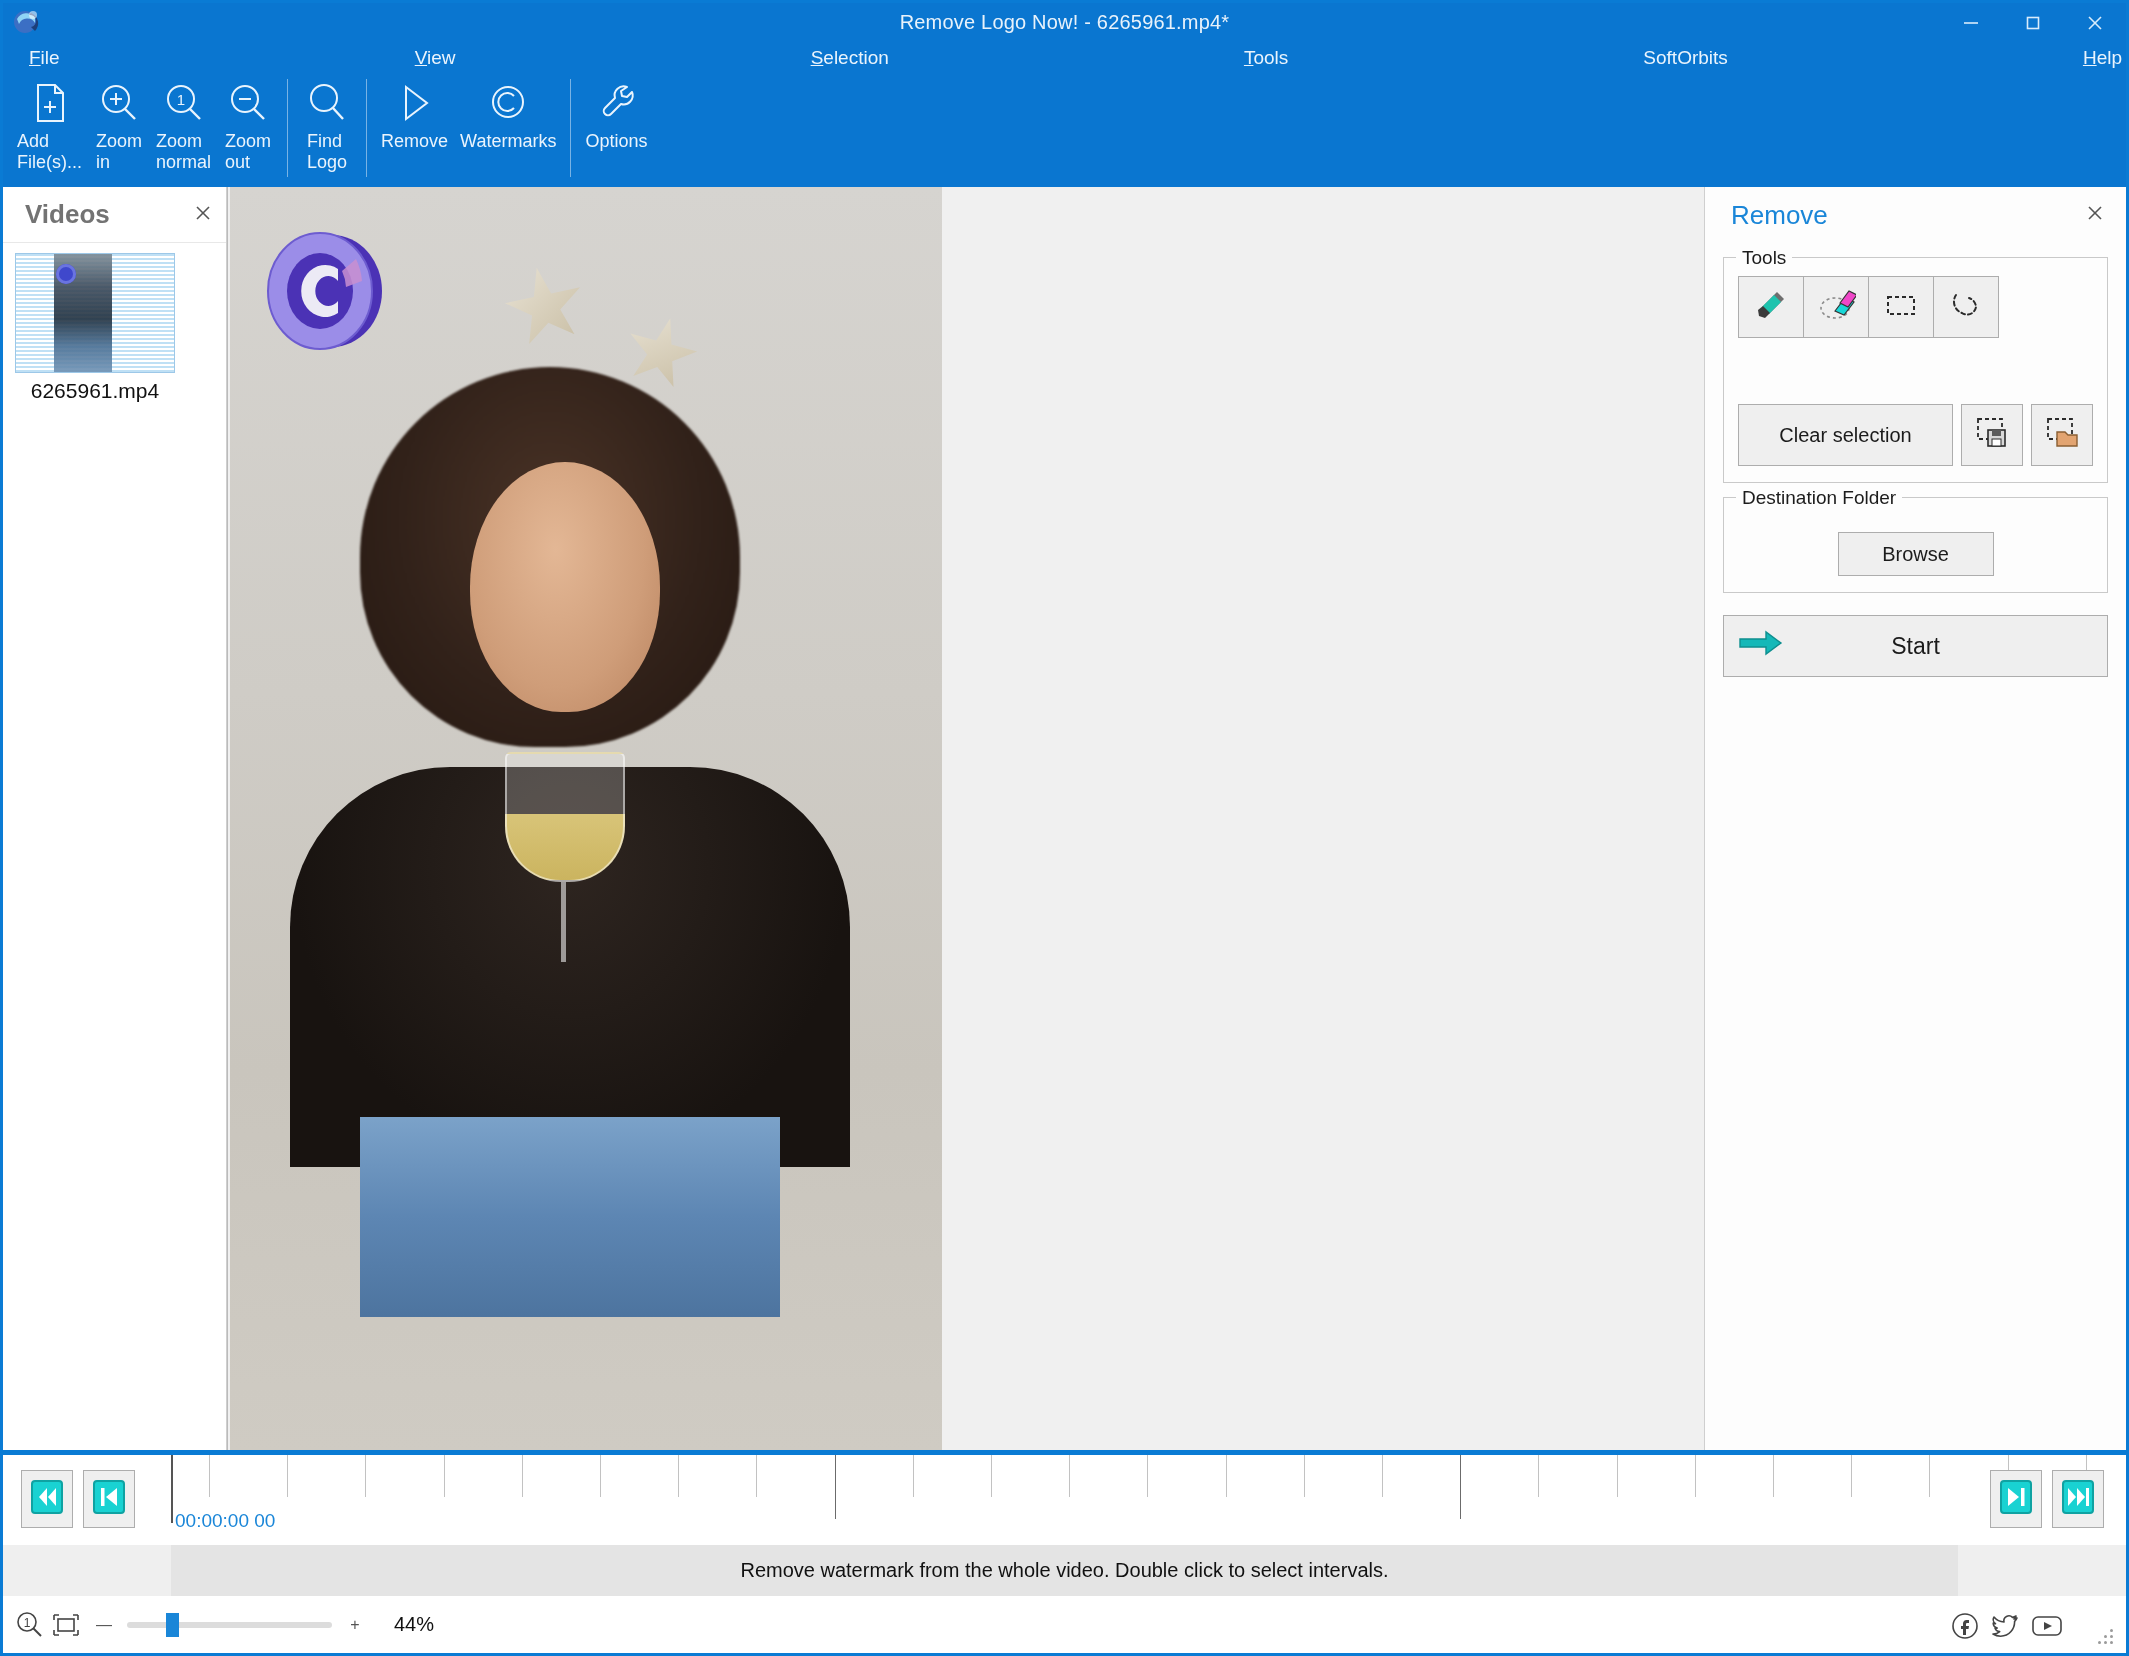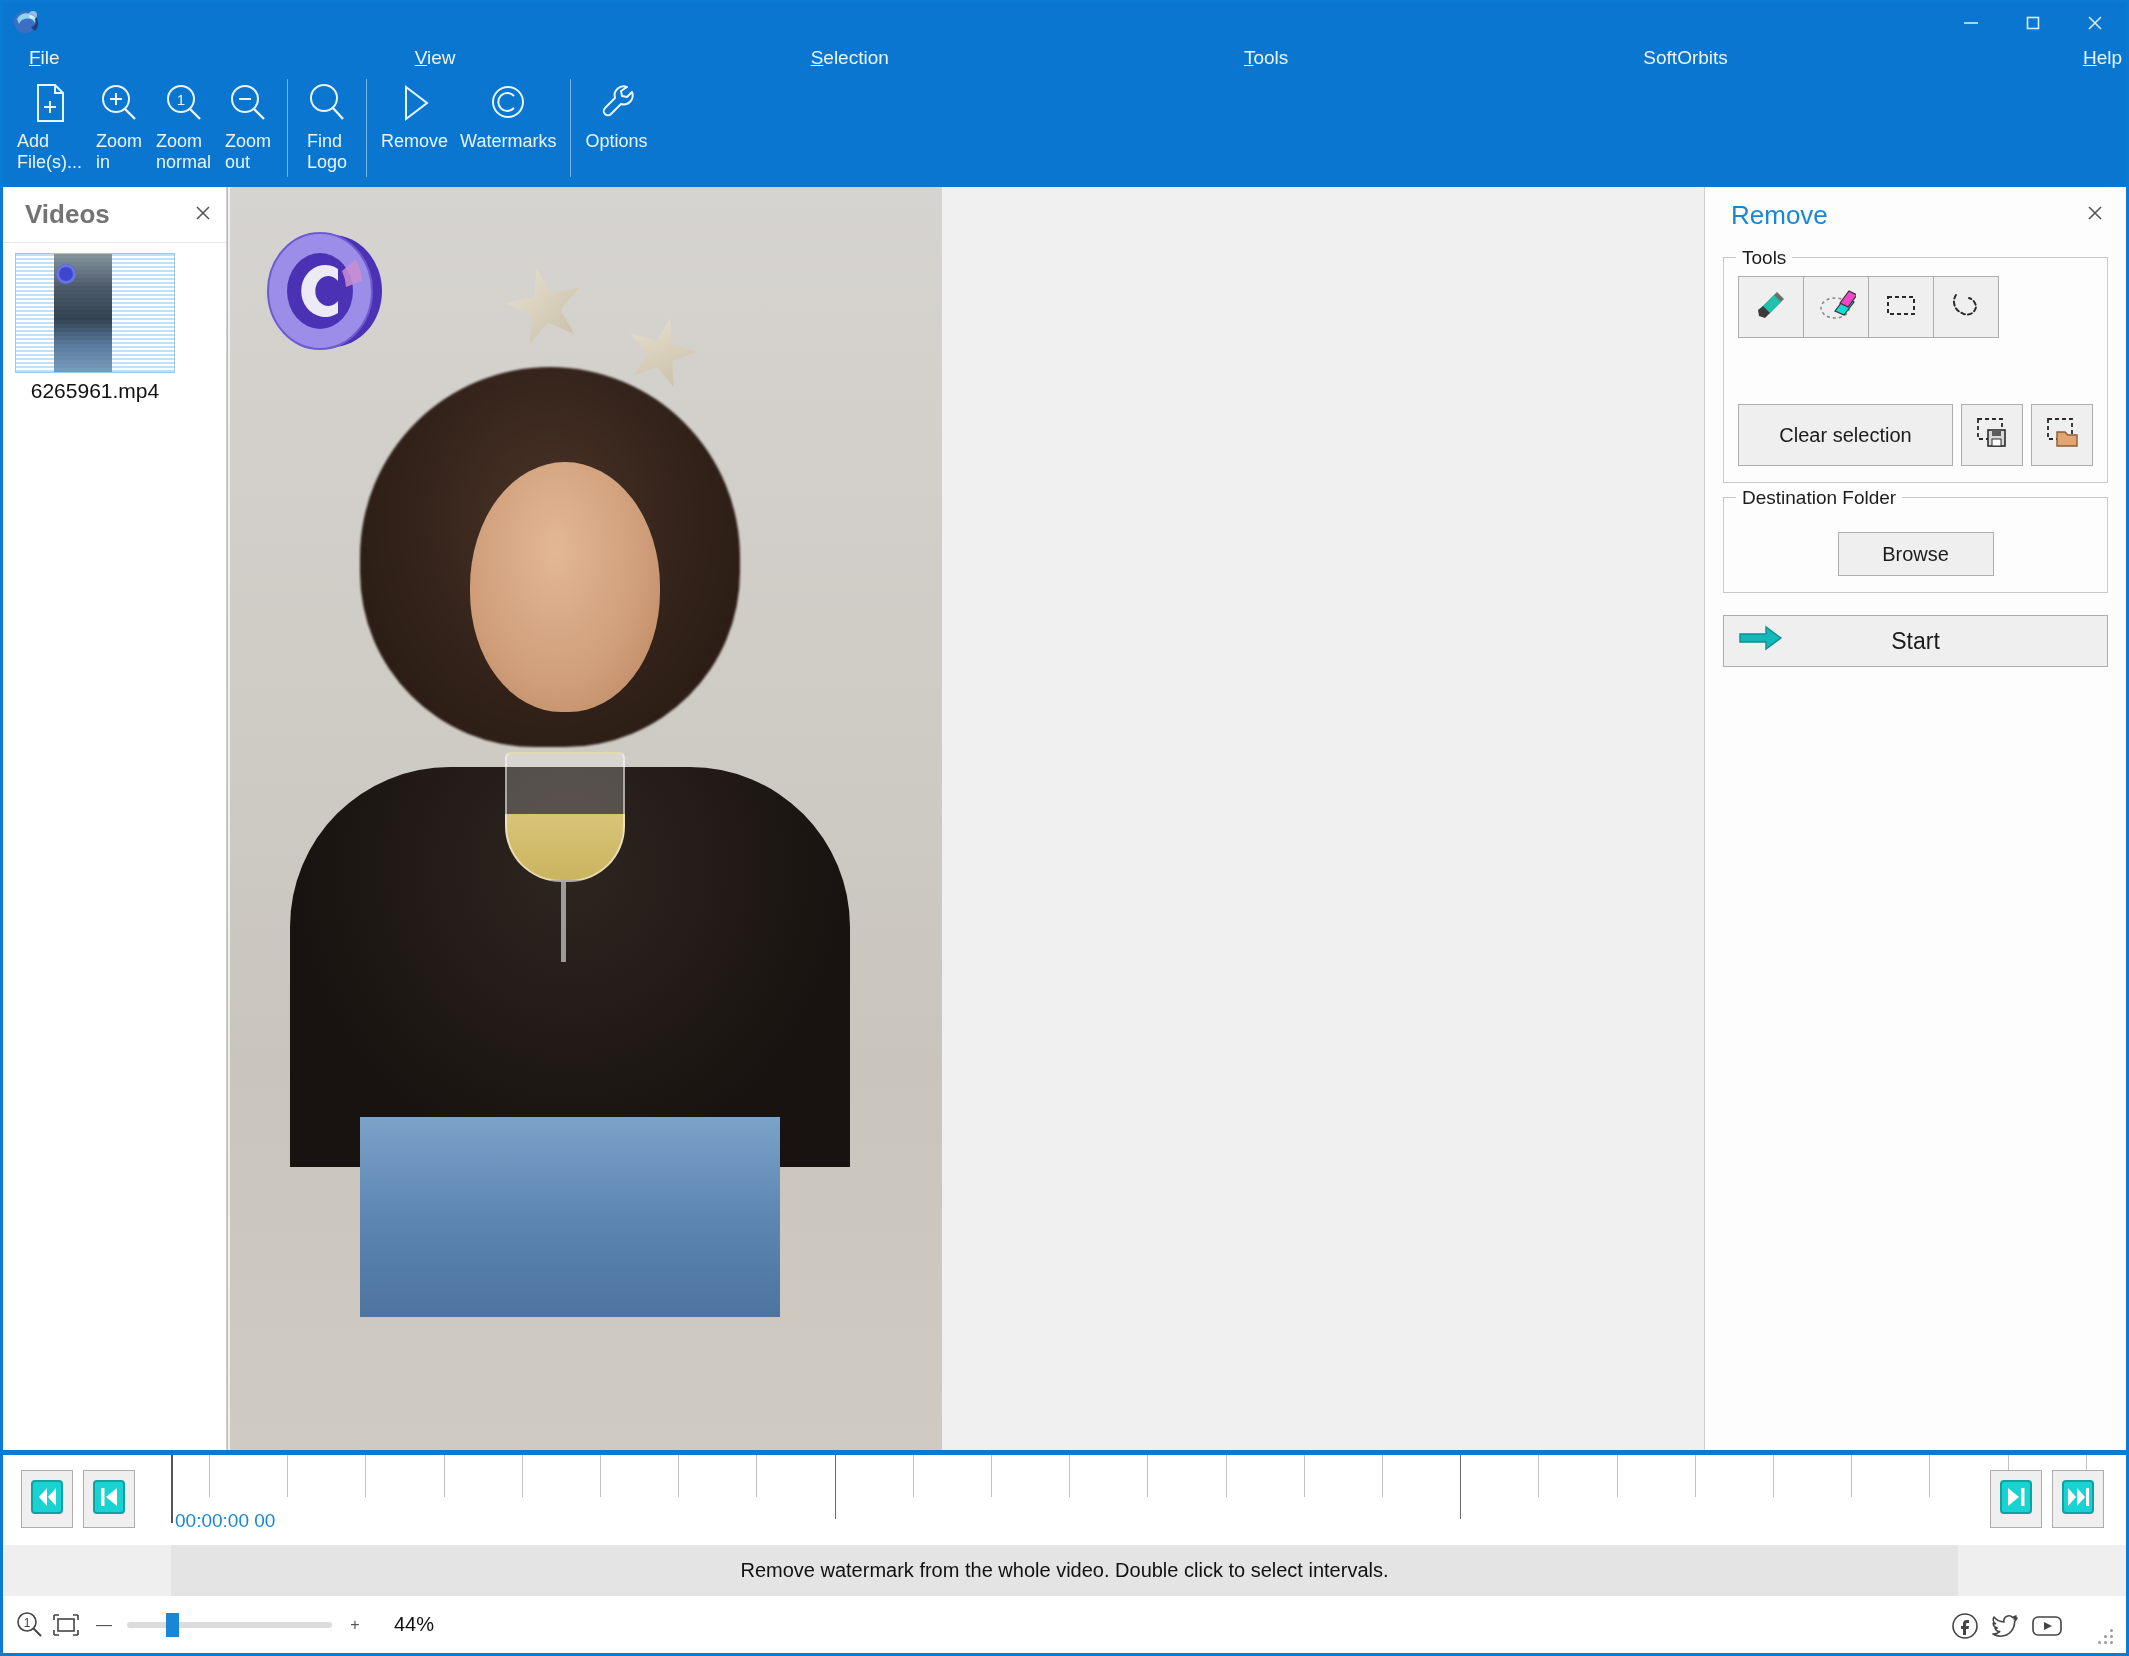--- a/index.html
+++ b/index.html
@@ -215,21 +215,21 @@
 
   .dest-input {
     width: 100%; height: 78px; border: 1px solid #8e8e8e; background: #efefef;
     font-size: 20px; color: #111; padding: 10px 12px; font-family: inherit;
     outline: none; resize: none;
   }
   .btn-browse {
     width: 156px; height: 44px; margin: 16px auto 0;
   }
   .btn-start {
-    margin: 22px 18px 0; height: 52px; position: relative;
+    margin: 22px 18px 0; height: 62px; position: relative;
     font-size: 23px;
   }
   .start-arrow { position: absolute; left: 14px; top: 50%; transform: translateY(-50%); }
 
   
   .timeline {
     position: absolute; left: 0; right: 0; bottom: 108px; height: 95px;
     background: #ffffff;
     border-top: 5px solid #0a7bd4;
   }
@@ -297,20 +297,21 @@
 
   <div class="titlebar">
     <span class="app-logo">
       <svg width="32" height="32" viewBox="0 0 32 32">
         <circle cx="14" cy="15" r="11" fill="#3b6fc4"></circle>
         <path d="M6 12 A11 11 0 0 1 24 10 L24 16 A9 9 0 0 0 8 17 Z" fill="#8fd4f5"></path>
         <path d="M20 6 a11 11 0 0 1 4 18 l-4 -4 a6 6 0 0 0 -2 -12 z" fill="#1d3f7a"></path>
         <circle cx="22" cy="8" r="4" fill="#ffffff" opacity=".55"></circle>
       </svg>
     </span>
+    <div class="title-text">Remove Logo Now! - 6265961.mp4*</div>
     <div class="win-controls">
       <div class="win-btn">
         <svg width="22" height="22" viewBox="0 0 22 22">
             <line x1="4" y1="11" x2="18" y2="11" stroke="#d9ecfb" stroke-width="1.6"></line>
           </svg>
       </div>
       <div class="win-btn">
         <svg width="22" height="22" viewBox="0 0 22 22">
             <rect x="5.5" y="5.5" width="11" height="11" fill="none" stroke="#d9ecfb" stroke-width="1.6"></rect>
           </svg>

